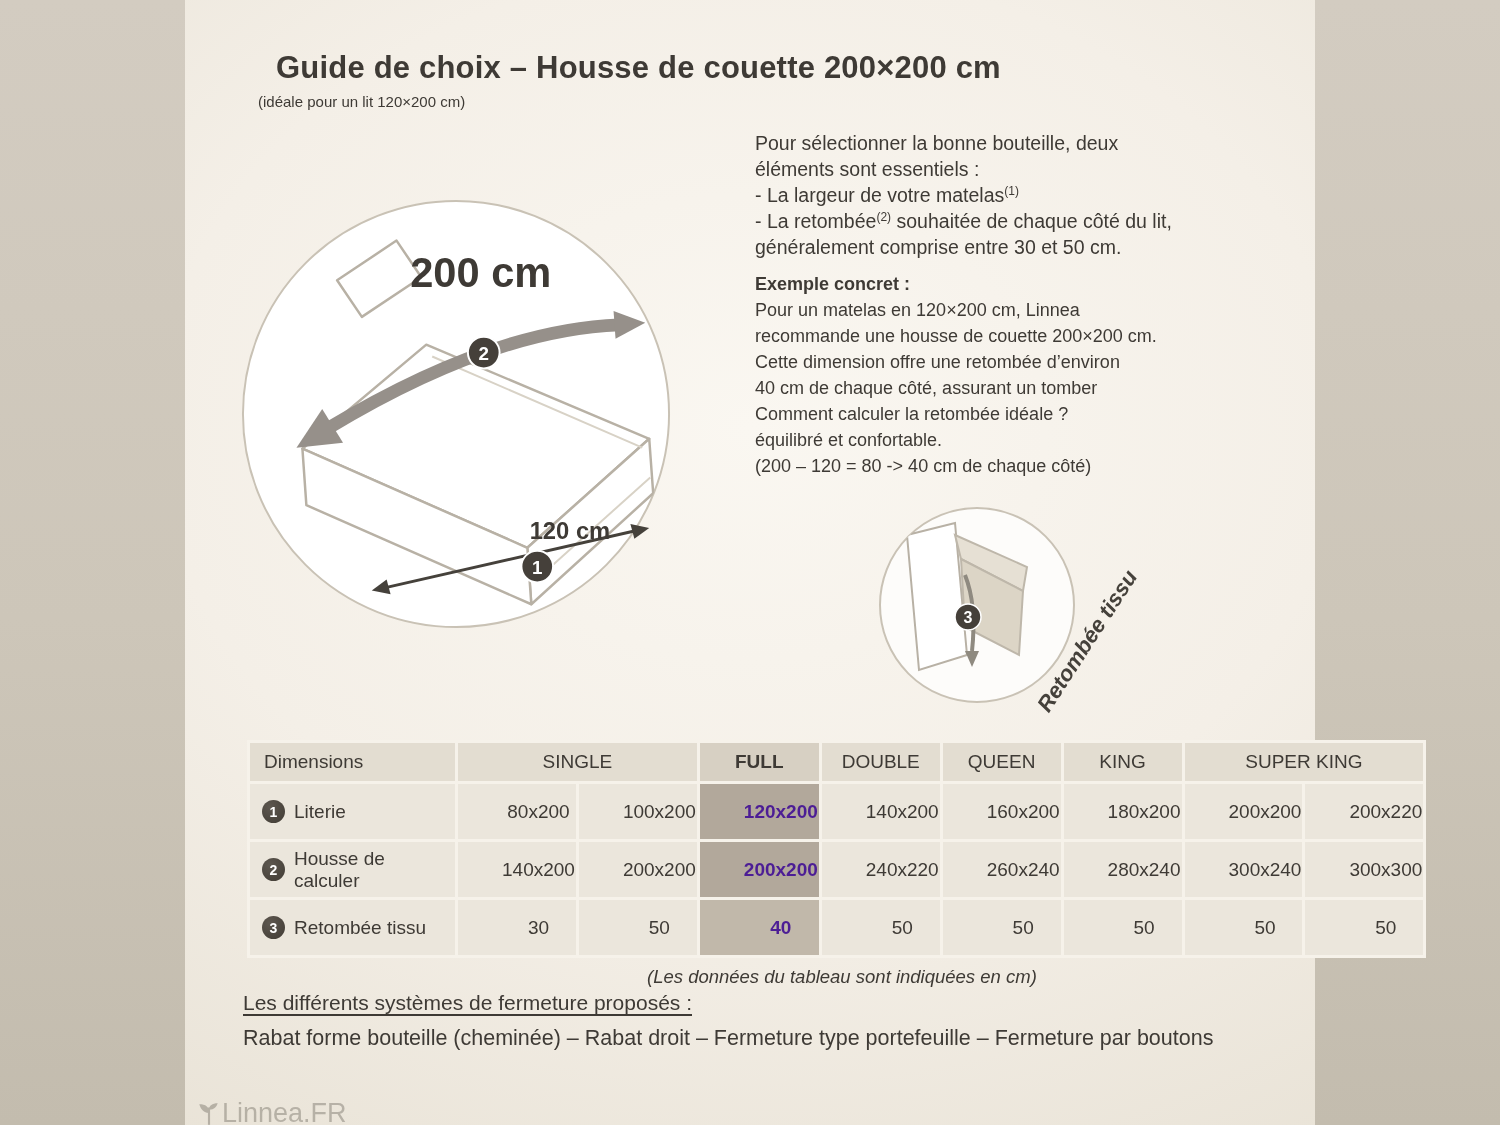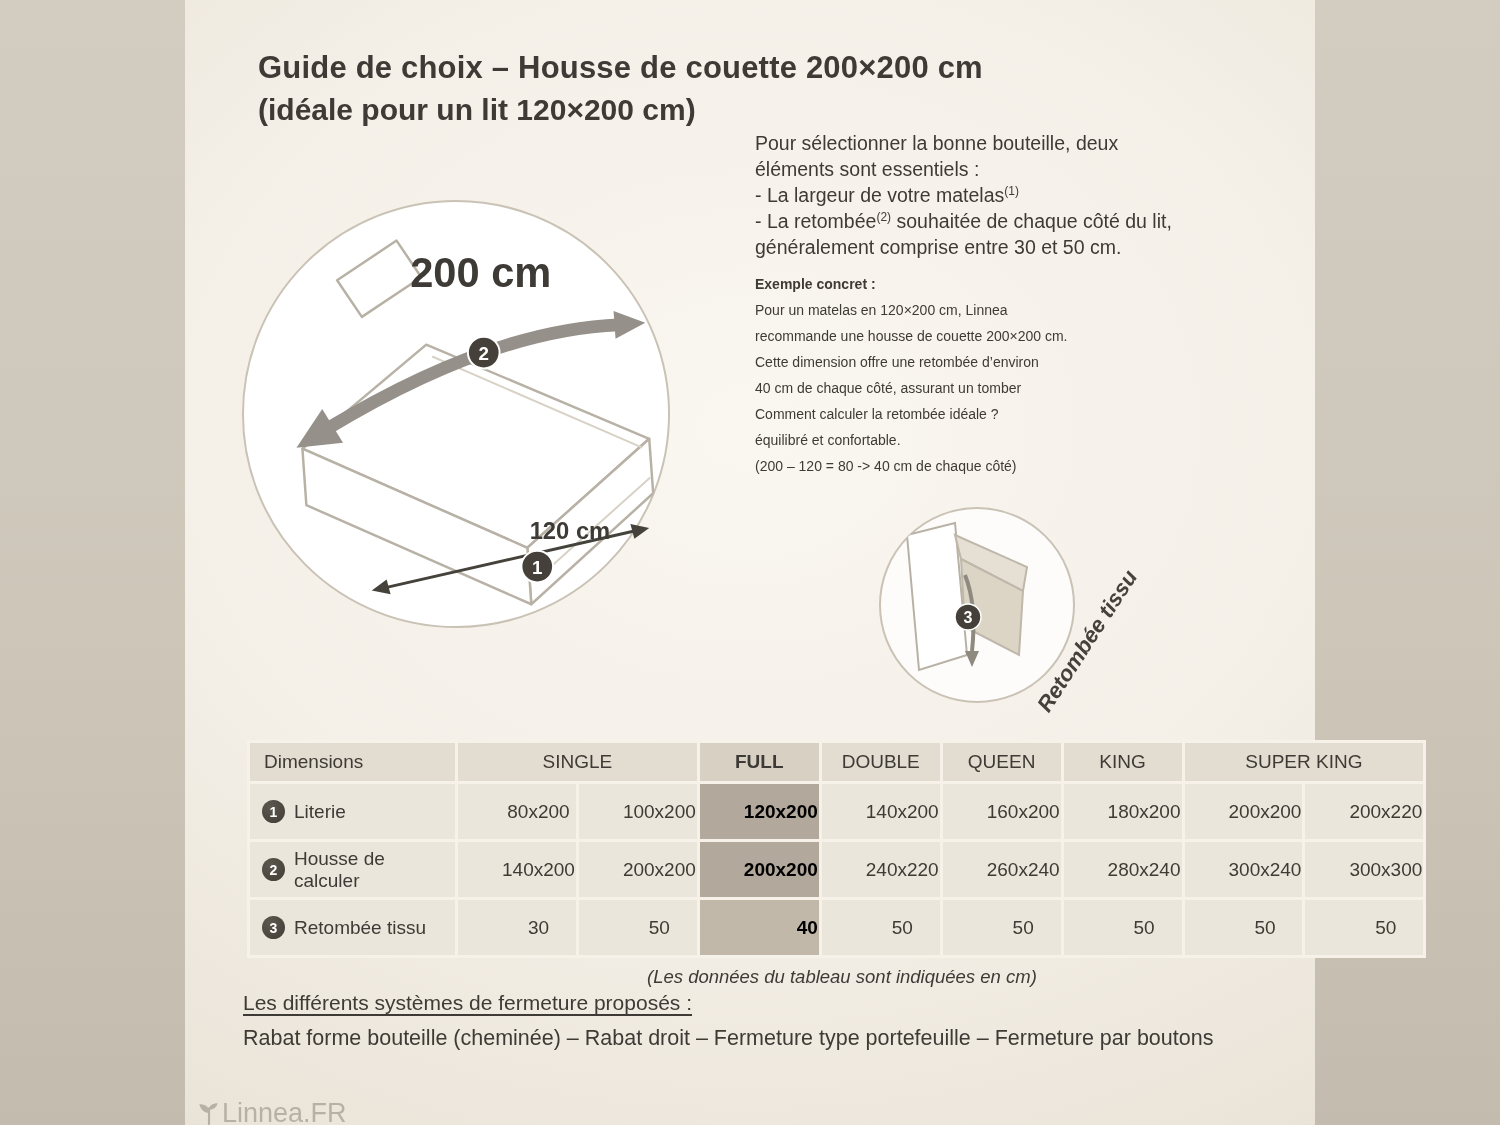--- a/index.html
+++ b/index.html
@@ -11,35 +11,35 @@
   .stage {
     position:relative; width:1500px; height:1125px;
     background: linear-gradient(180deg, #d3ccc1 0%, #cdc6b9 55%, #c3bcae 100%);
   }
   .panel {
     position:absolute; left:185px; top:0; width:1130px; height:1125px;
     background: radial-gradient(ellipse 95% 75% at 50% 38%, #faf7f1 0%, #f4efe7 55%, #e9e3d7 100%);
   }
 
   .page-title {
-    position:absolute; left:258px; top:50px;
+    position:absolute; left:276px; top:50px;
     font-size:31px; font-weight:bold; letter-spacing:0.2px;
   }
   .page-subtitle {
     position:absolute; left:258px; top:93px;
-    font-size:30px; font-weight:bold;text-align:right;
+    font-size:15px; font-weight:normal;text-align:right;
   }
 
   .intro {
     position:absolute; left:755px; top:130px;
     font-size:19.5px; line-height:26px;
   }
   .example {
     position:absolute; left:755px; top:271px;
-    font-size:14px; line-height:26px;
+    font-size:18px; line-height:26px;
   }
   .example .heading { font-weight:bold; }
   sup.ref { font-size:12px; vertical-align:super; line-height:0; }
 
   .big-diagram { position:absolute; left:238px; top:196px; width:436px; height:436px; }
   .small-diagram { position:absolute; left:877px; top:505px; width:200px; height:200px; }
   .retombee-label {
     position:absolute; left:1000px; top:628px; width:175px; text-align:center;
     transform:rotate(-57deg);
     font-style:italic; font-weight:bold; font-size:22px; color:#45413b;
@@ -57,22 +57,22 @@
     border:3px solid #f6f2ea; vertical-align:middle;
     font-size:19px; color:#3e3a35;
   }
   .size-table thead th {
     height:36px; background:#e3ddd1; font-weight:normal; text-align:center;
   }
   .size-table thead th.dim { text-align:left; padding-left:14px; }
   .size-table thead th.hl { background:#d7d0c3; font-weight:bold; }
   .size-table tbody td { height:53px; background:#ebe6dc; text-align:center;padding-left:44px; }
   .size-table tbody td.label-cell { text-align:left; padding-left:12px; }
-  .size-table tbody td.hl { background:#b2a89b; color:#000000; font-weight:bold; }
-  .size-table tbody tr.r3 td.hl { background:#c1b8aa;text-align:right; }
+  .size-table tbody td.hl { background:#b2a89b; color:#4c1d95; font-weight:bold; }
+  .size-table tbody tr.r3 td.hl { background:#c1b8aa; }
 
   .row-label-wrap { display:flex; align-items:center; gap:9px; }
   .badge {
     flex:0 0 auto; width:23px; height:23px; border-radius:50%;
     background:radial-gradient(circle at 35% 30%, #5d574f, #413c35);
     color:#fff; display:inline-flex; align-items:center; justify-content:center;
     font-size:14px; font-weight:bold;
   }
 
   .table-note {

